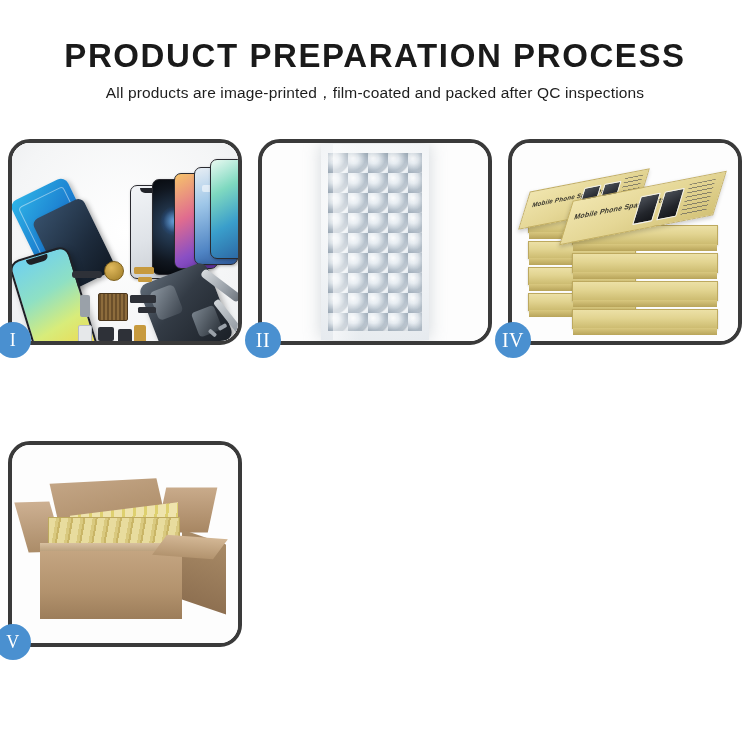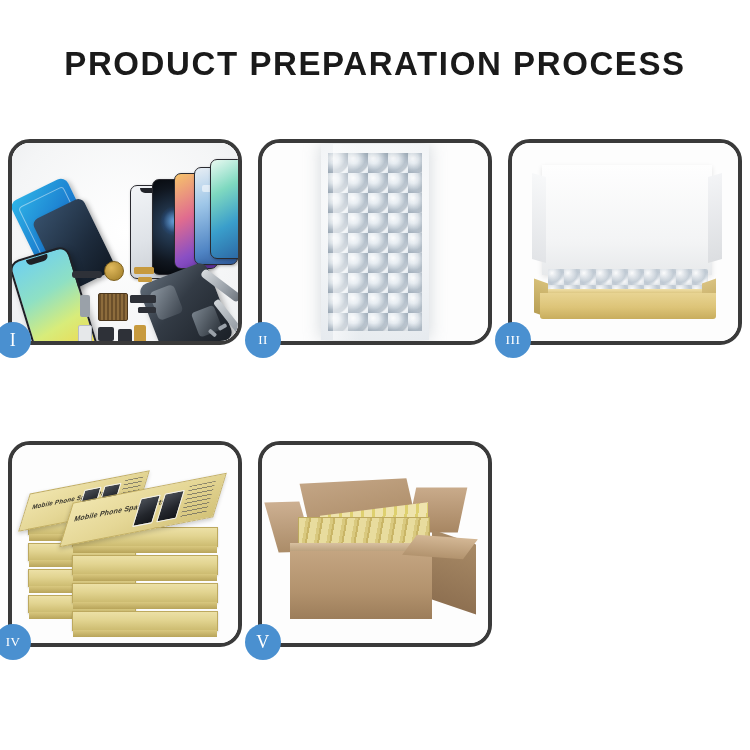--- a/index.html
+++ b/index.html
@@ -16,21 +16,21 @@
   }
 
   
   #header {
     position: absolute;
     top: 0; left: 0;
     width: 750px;
     text-align: center;
   }
   #page-title {
-    margin: 8px;
+    margin: 0;
     padding-top: 38px;
     font-family: "Liberation Sans", sans-serif;
     font-size: 33px;
     font-weight: bold;
     letter-spacing: 1.6px;
     color: #1a1a1a;
     line-height: 36px;
     white-space: nowrap;
   }
   #page-subtitle {
@@ -85,21 +85,21 @@
     background: #4a90d0;
     color: #ffffff;
     font-family: "Liberation Serif", serif;
     font-size: 18px;
     line-height: 36px;
     text-align: center;
     letter-spacing: 0.5px;
     z-index: 6;
     box-sizing: border-box;
   }
-  .badge.wide { font-size: 13px; }
+  .badge.wide { font-size: 20px; }
   .badge.extrawide { font-size: 13.5px; }
 
   
   .p1-bg {
     position: absolute; inset: 0;
     background:
       radial-gradient(circle at 50% 45%, #ffffff 0%, #f4f5f6 75%, #eceef0 100%);
   }
   .phone-slab {
     position: absolute;
@@ -414,20 +414,21 @@
     position: absolute; left: 10px; top: 24px; width: 196px; height: 168px;
     background: linear-gradient(135deg, rgba(255,255,255,.30), rgba(255,255,255,0) 40%);
     pointer-events: none;
   }
 </style>
 </head>
 <body>
 
 <div id="header">
   <h1 id="page-title">PRODUCT PREPARATION PROCESS</h1>
+  <p id="page-subtitle">All products are image-printed，film-coated and packed after QC inspections</p>
 </div>
 
 <div id="panel-grid">
 
   <div class="panel">
     <div class="panel-clip">
       <div class="p1-bg"></div>
 
       <div class="phone-slab ph-a"></div>
       <div class="phone-slab ph-b"></div>
@@ -463,31 +464,20 @@
   <div class="panel">
     <div class="panel-clip">
       <div class="bw-sheet">
         <div class="bw-inner"></div>
         <div class="bw-gloss"></div>
       </div>
     </div>
     <div class="badge wide">II</div>
   </div>
 
-  <div class="panel">
-    <div class="panel-clip">
-      <div class="p3-lid"></div>
-      <div class="p3-bubble"></div>
-      <div class="p3-rim"></div>
-      <div class="p3-left-wall"></div>
-      <div class="p3-right-wall"></div>
-      <div class="p3-front"></div>
-    </div>
-    <div class="badge extrawide">III</div>
-  </div>
 
   <div class="panel">
     <div class="panel-clip">
       <div class="stack-wrap">
 
         <div class="kbox" style="left:16px;top:150px;width:106px;height:16px;">
             <span class="edge"></span>
           </div>
         <div class="kbox" style="left:16px;top:124px;width:106px;height:16px;">
             <span class="edge"></span>

